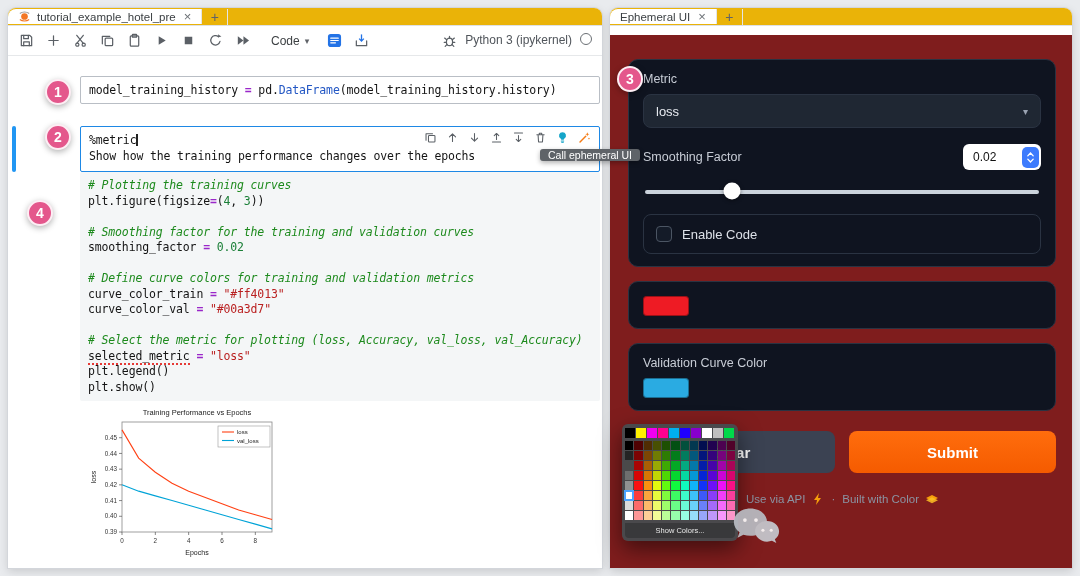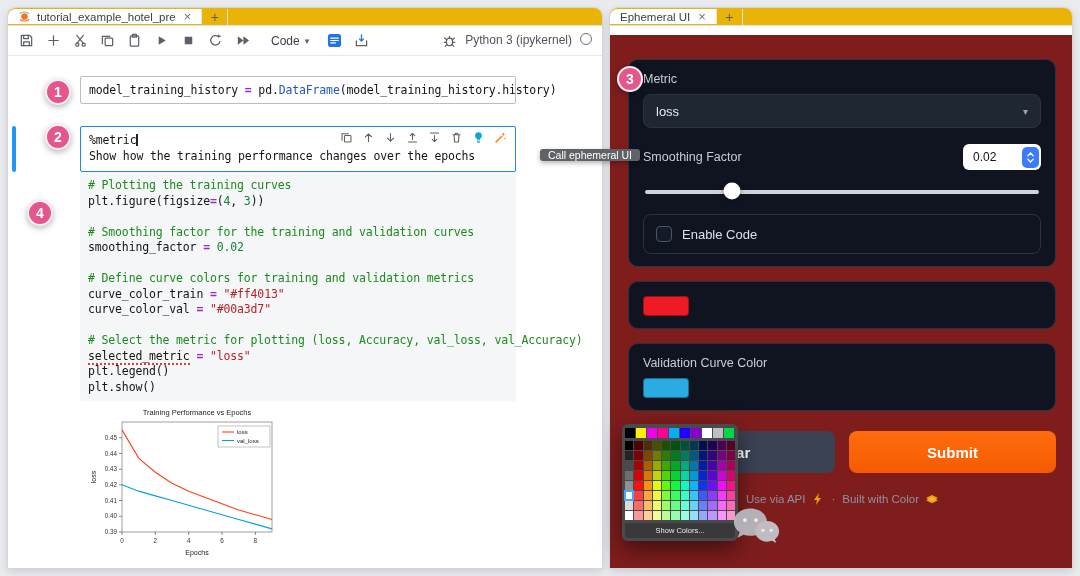--- a/index.html
+++ b/index.html
@@ -25,28 +25,28 @@
   .chev{font-size:9px;color:#5f6368}
   .tb-right{margin-left:auto;display:flex;gap:8px}
   .kernel{font-size:12px;color:#50555b}
   .kcircle{width:12px;height:12px;border:1.6px solid #6b7075;border-radius:50%;display:inline-block}
 
   
   .code{font-family:"DejaVu Sans Mono","Liberation Mono",monospace;font-size:11.5px;letter-spacing:-0.15px;line-height:15.5px;white-space:pre;color:#111}
   .code-line{min-height:15.5px}
   .tok-p{color:#141414}
   .tok-o{color:#9a27c9;font-weight:600}
-  .tok-c{color:#1d8a1d;}
+  .tok-c{color:#1d8a1d;font-style:italic}
   .tok-n{color:#1a7f37}
   .tok-s{color:#ba2121}
   .tok-f{color:#2357c4}
   .tok-m{color:#141414}
   .tok-sq{color:#141414;border-bottom:2px dotted #e53935}
   .tok-cursor{display:inline-block;width:1.5px;height:12px;background:#222;vertical-align:-2px}
-  .cell{position:absolute;left:72px;width:436px;padding:6px 8px}
+  .cell{position:absolute;left:72px;width:520px;padding:6px 8px}
   .cell1{top:68px;height:28px;background:#fff;border:1px solid #b9bec5;border-radius:2px}
   .cell2{top:118px;height:46px;background:#fff;border:1.4px solid #1e88e5;border-radius:2px}
   .activebar{position:absolute;left:4px;top:118px;width:4px;height:46px;background:#2196f3;border-radius:2px}
   .cell4{top:164px;background:#f4f6f7;border-radius:2px}
   .cell-toolbar{position:absolute;top:2px;right:6px;display:flex;align-items:center;gap:8px;background:rgba(255,255,255,.92);padding:1px 2px}
   .cti{width:14px;height:14px;display:inline-flex;align-items:center;justify-content:center}
   .cti svg{width:13px;height:13px}
 
   
   .chart{position:absolute;left:80px;top:398px;background:#fff}

